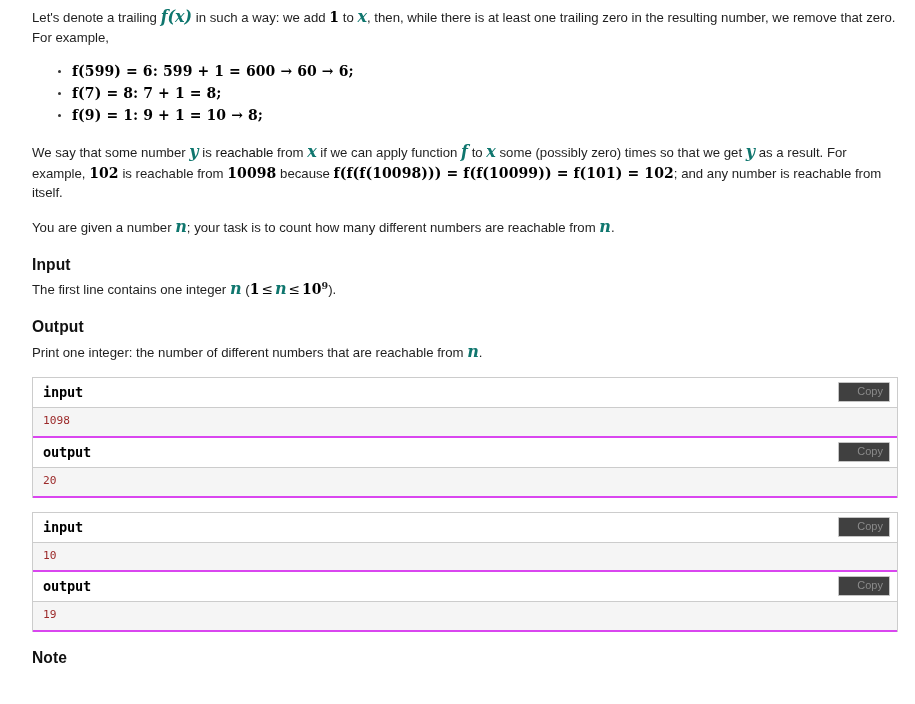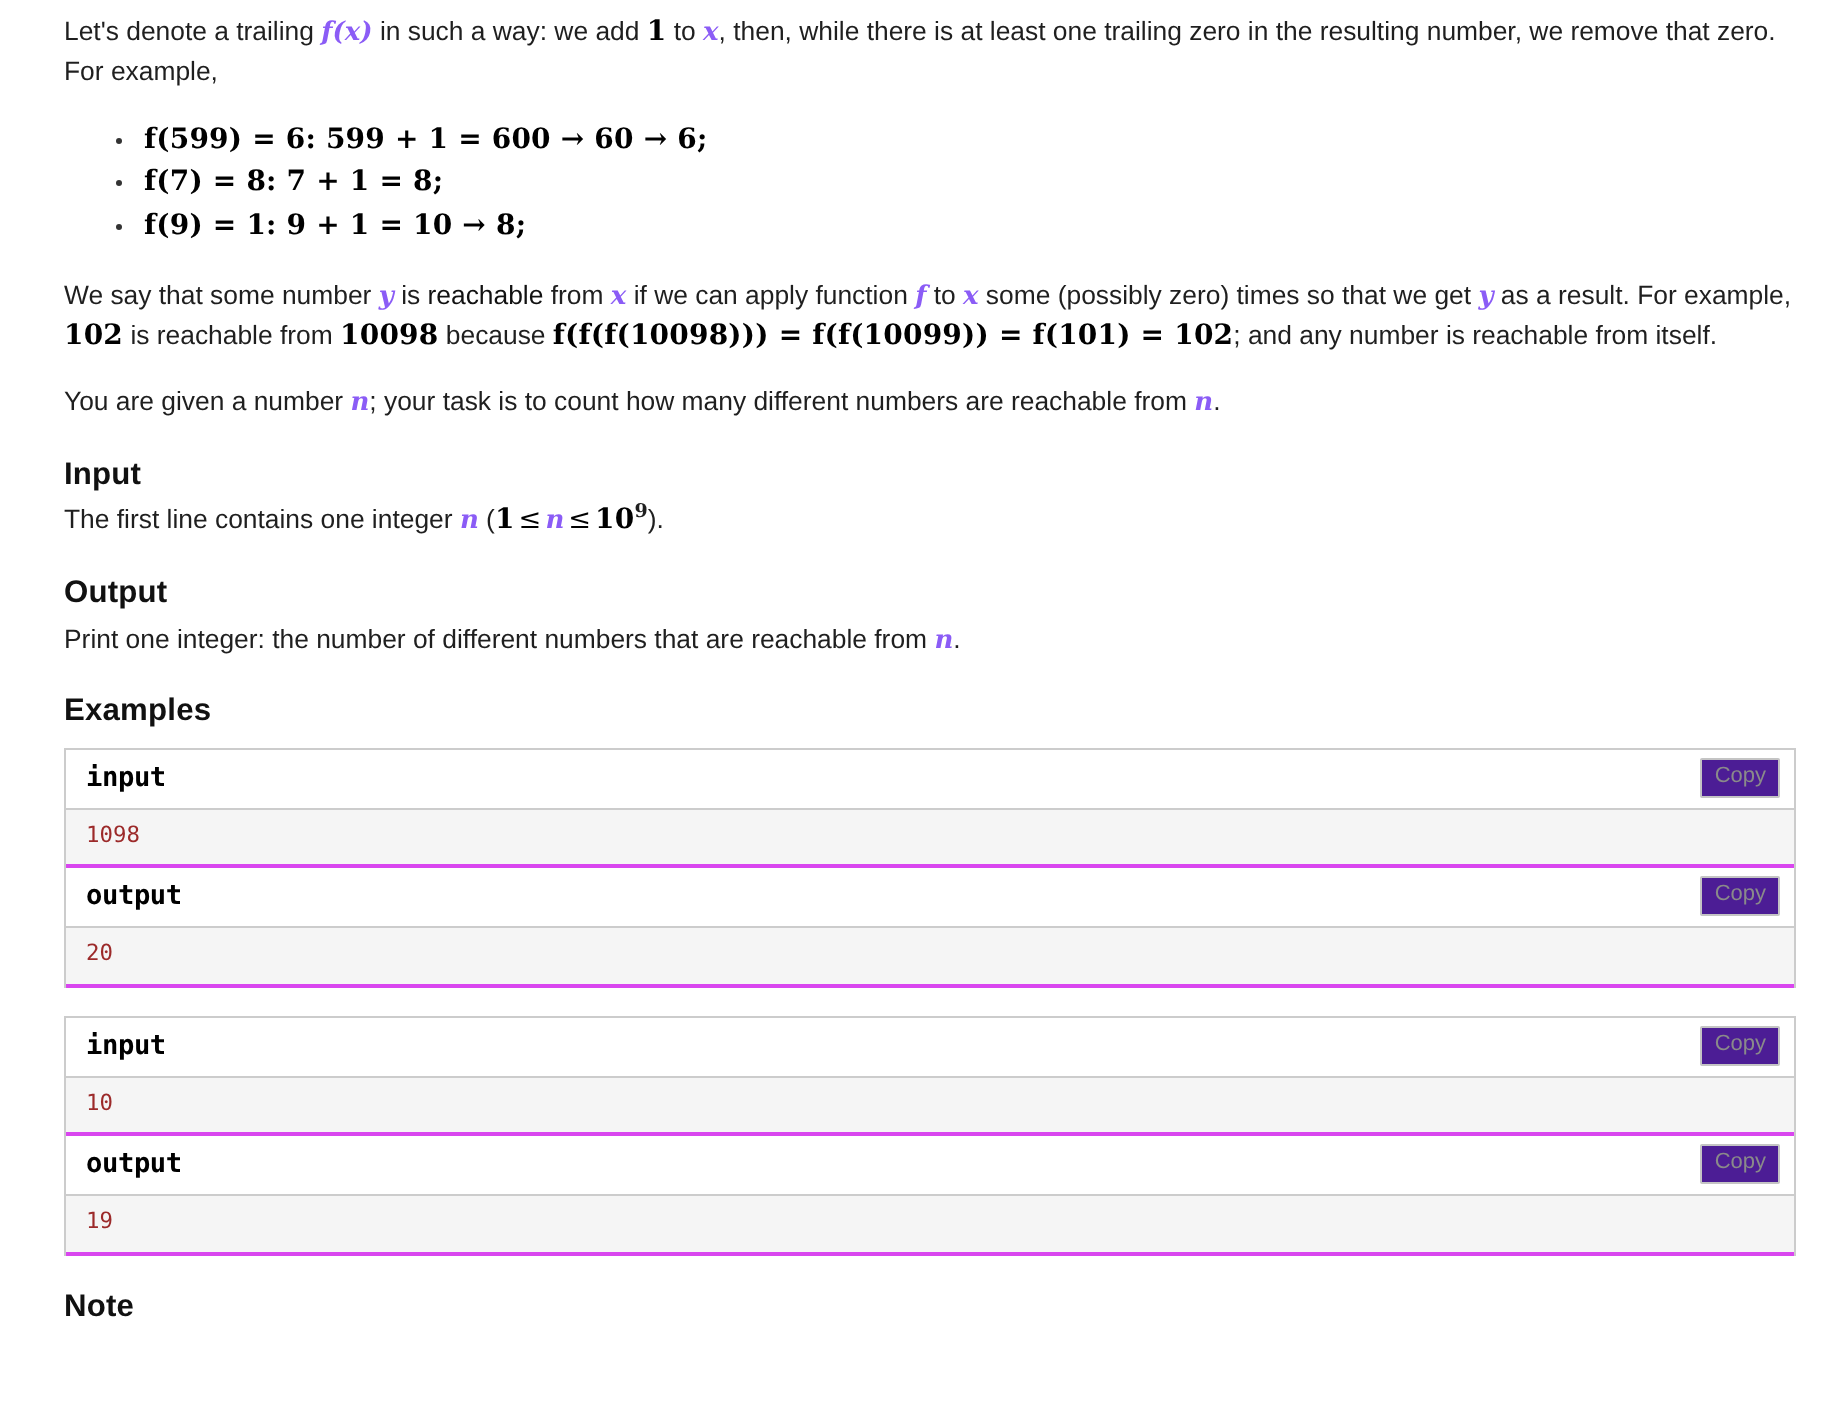--- a/index.html
+++ b/index.html
@@ -30,22 +30,22 @@
   .m {
     font-family: "DejaVu Serif", "Liberation Serif", serif;
     font-size: 14.2px;
     color: #000;
     white-space: nowrap;
   }
   .mi {
     font-family: "DejaVu Serif", "Liberation Serif", serif;
     font-style: italic;
     font-weight: 600;
-    font-size: 13px;
-    color: #8b5cf6;
+    font-size: 16px;
+    color: #0f766e;
   }
   .mn {
     font-family: "DejaVu Serif", "Liberation Serif", serif;
     font-weight: 700;
     font-size: 14px;
     color: #000;
     letter-spacing: .1px;
   }
   .mo {
     font-family: "DejaVu Serif", "Liberation Serif", serif;
@@ -111,26 +111,26 @@
     font-size: 13.6px;
     font-weight: bold;
     color: #000;
     letter-spacing: -0.2px;
   }
   .copy-btn {
     position: absolute;
     right: 7px;
     top: 4px;
     border: 1px solid #c4c4c4;
-    background: #4c1d95;
+    background: #404040;
     color: #8a8a8a;
     font-family: "Liberation Sans", sans-serif;
     font-size: 11px;
     line-height: 1;
-    padding: 3px 6px 4px 6px;
+    padding: 3px 6px 4px 18px;
     border-radius: 1px;
     cursor: pointer;
   }
   .sample-body {
     background: #f5f5f5;
     border-bottom: 2px solid #d946ef;
     padding: 6px 10px 7px 10px;
   }
   .sample-body pre {
     margin: 0;
@@ -158,21 +158,20 @@
   <p class="para"><span>We say that some number </span><span class="mi">y</span><span> is </span><b class="strong">reachable</b><span> from </span><span class="mi">x</span><span> if we can apply function </span><span class="mi">f</span><span> to </span><span class="mi">x</span><span> some (possibly zero) times so that we get </span><span class="mi">y</span><span> as a result. For example, </span><span class="mn">102</span><span> is reachable from </span><span class="mn">10098</span><span> because </span><span class="mn">f(f(f(10098))) = f(f(10099)) = f(101) = 102</span><span>; and any number is reachable from itself.</span></p>
 
   <p class="para"><span>You are given a number </span><span class="mi">n</span><span>; your task is to count how many different numbers are reachable from </span><span class="mi">n</span><span>.</span></p>
 
   <h2 class="section">Input</h2>
   <p class="para"><span>The first line contains one integer </span><span class="mi">n</span><span> (</span><span class="mn">1</span><span class="mo">≤</span><span class="mi">n</span><span class="mo">≤</span><span class="mn">10</span><sup class="mexp">9</sup><span>).</span></p>
 
   <h2 class="section">Output</h2>
   <p class="para"><span>Print one integer: the number of different numbers that are reachable from </span><span class="mi">n</span><span>.</span></p>
 
-  <h2 class="section examples-h">Examples</h2>
 
   <div class="sample-group">
     <div class="sample-head">
       <span class="title">input</span>
       <button class="copy-btn">Copy</button>
     </div>
     <div class="sample-body">
       <pre>1098</pre>
     </div>
     <div class="sample-head">

